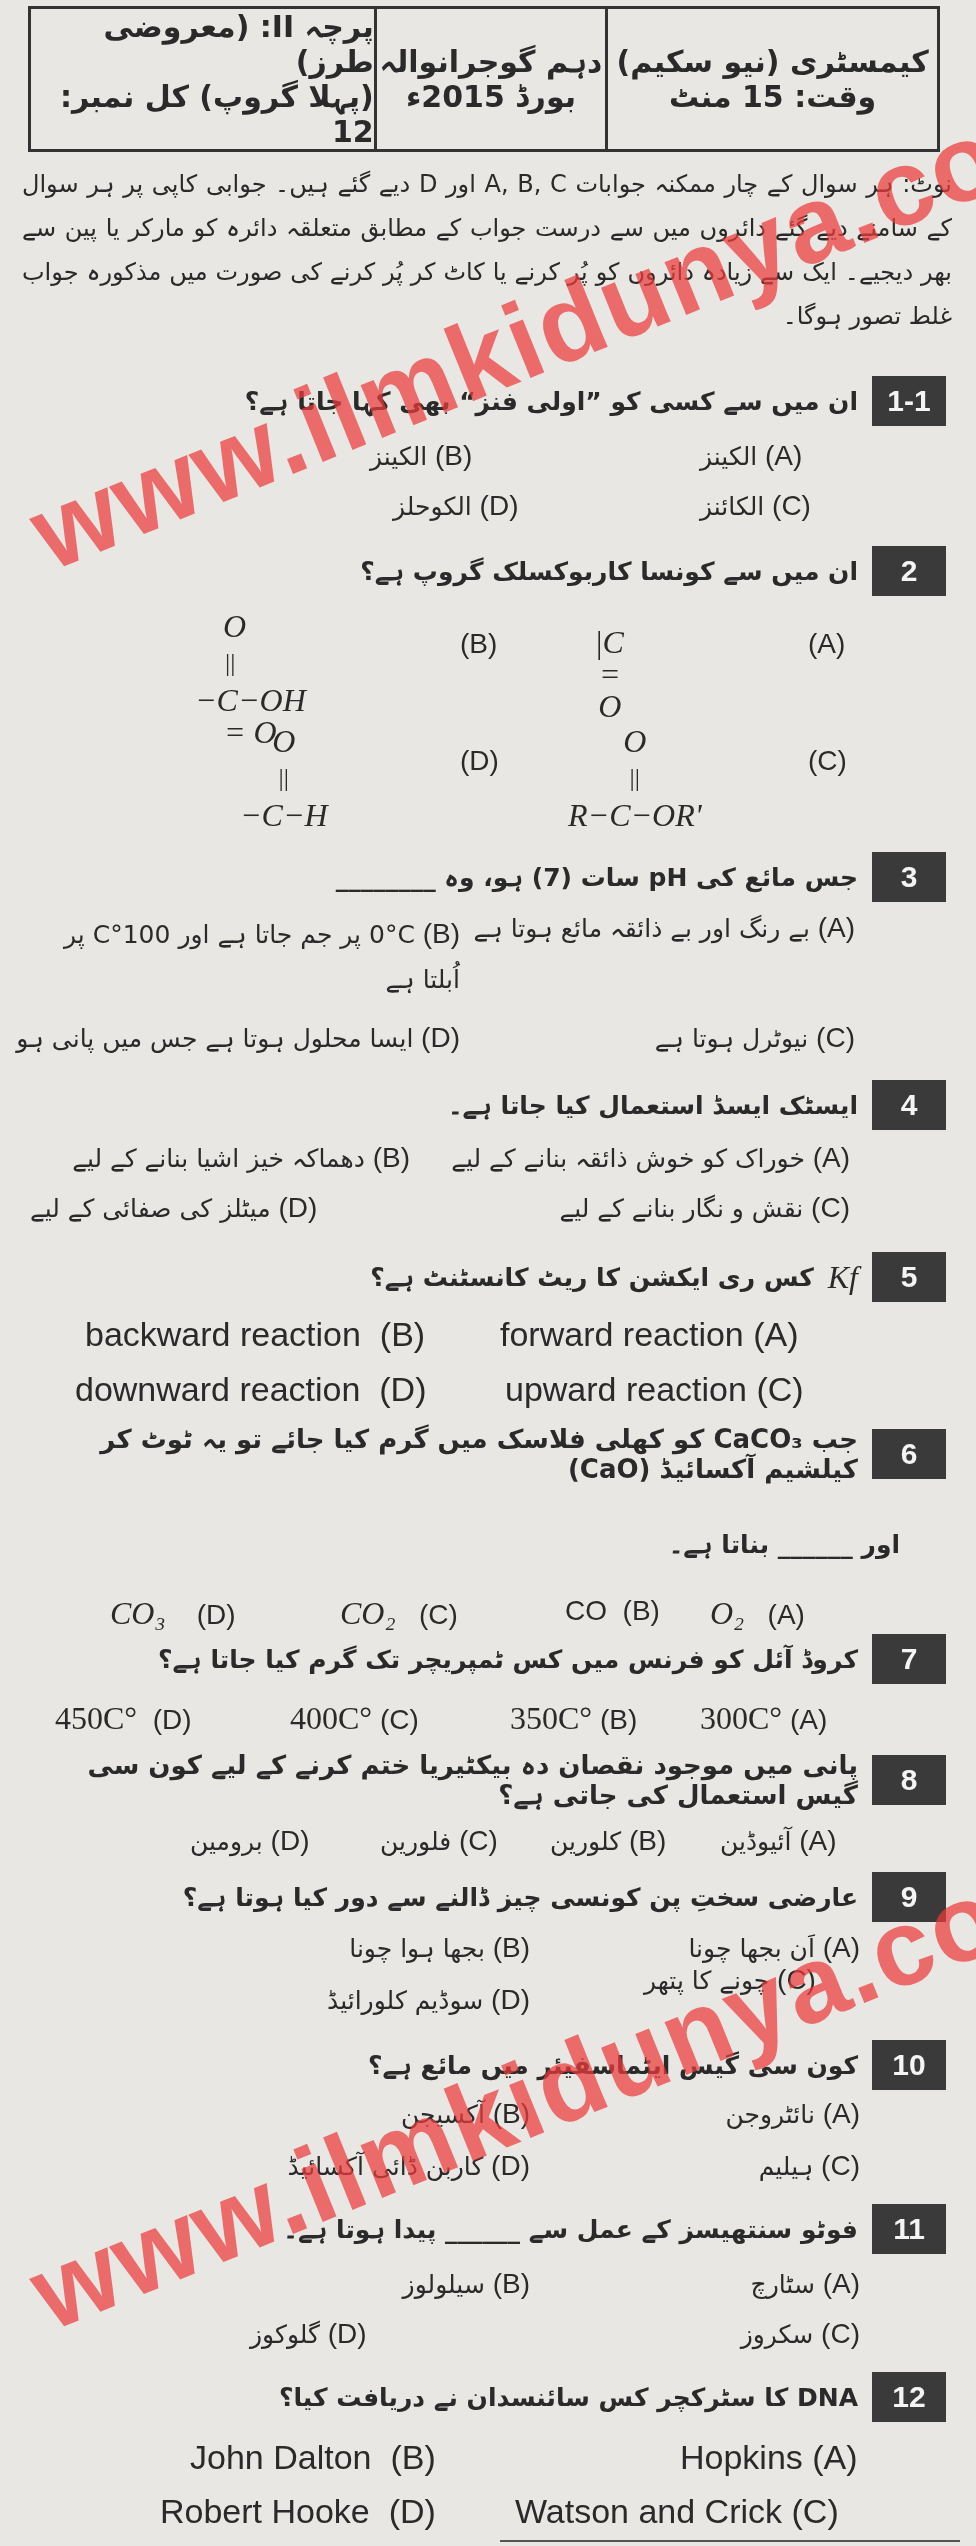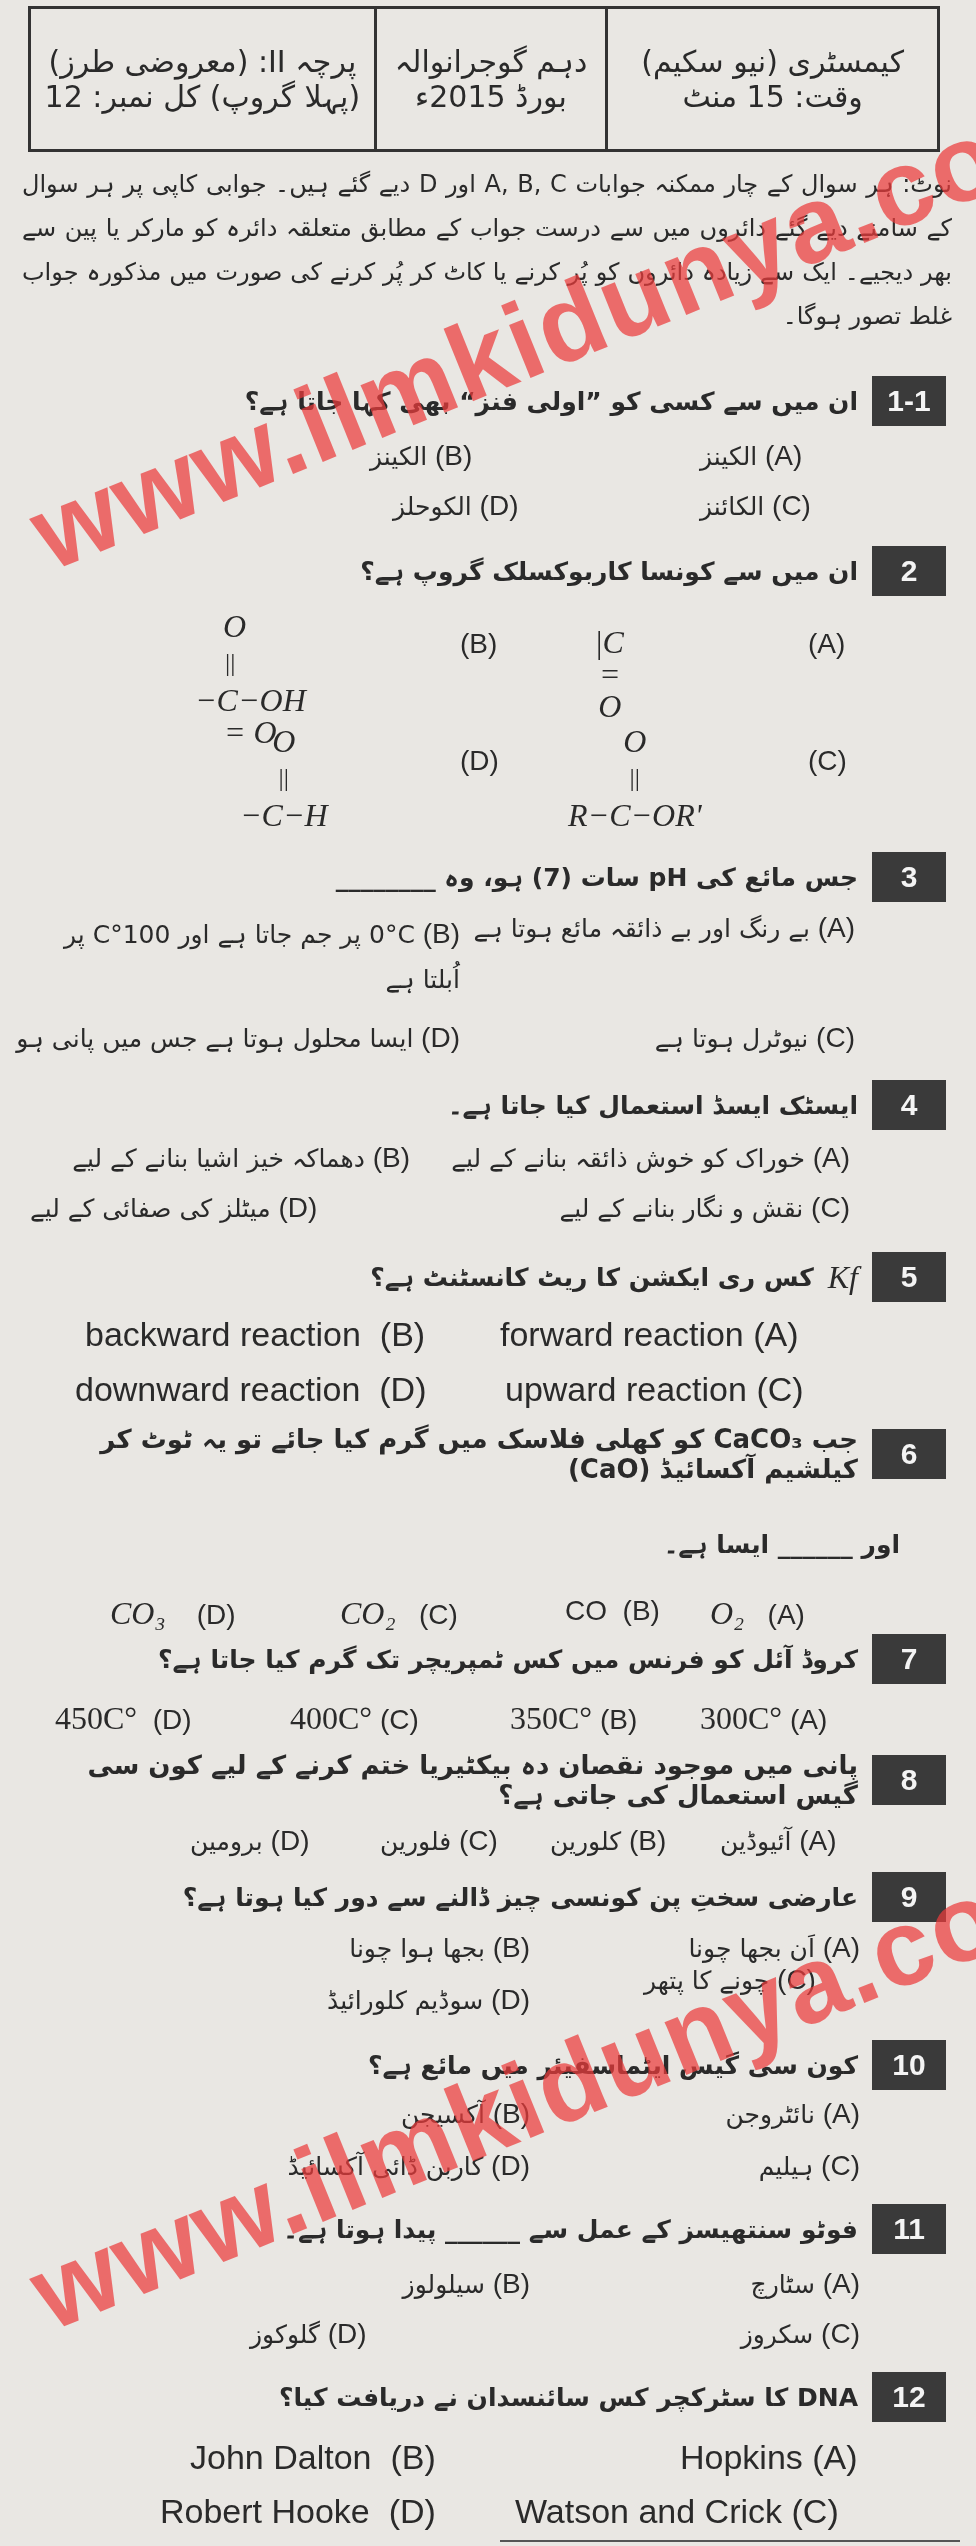--- a/index.html
+++ b/index.html
@@ -11,21 +11,21 @@
     position: relative;
   }
   .page { position: absolute; left: 0; top: 0; width: 976px; height: 2546px; }
   .header {
     position: absolute; left: 28px; top: 6px; width: 906px; height: 140px;
     border: 3px solid #333; display: flex; direction: ltr;
   }
   .hcell {
     border-left: 3px solid #333; display: flex; flex-direction: column;
     justify-content: center; align-items: center; gap: 0;
-    font-weight: normal; font-size: 30px; direction: rtl;
+    font-weight: bold; font-size: 30px; direction: rtl;
   }
   .hcell:first-child { border-left: none; }
   .h-left { width: 345px; }
   .h-mid { width: 230px; }
   .h-right { width: 331px; }
   .note {
     position: absolute; left: 22px; top: 162px; width: 930px;
     direction: rtl; text-align: justify; font-size: 24px; line-height: 44px;
   }
   .q {
@@ -144,21 +144,21 @@
     <div class="opt en" style="left:500px;top:1315px;"><span>forward reaction</span> <span>(A)</span></div>
     <div class="opt en" style="left:85px;top:1315px;"><span>backward reaction</span>&nbsp; <span>(B)</span></div>
     <div class="opt en" style="left:505px;top:1370px;"><span>upward reaction</span> <span>(C)</span></div>
     <div class="opt en" style="left:75px;top:1370px;"><span>downward reaction</span>&nbsp; <span>(D)</span></div>
   </div>
 
   <div class="q" style="top:1424px;">
     <div class="qnum">6</div>
     <div class="qtext ur" style="font-size:26px;">جب CaCO₃ کو کھلی فلاسک میں گرم کیا جائے تو یہ ٹوٹ کر کیلشیم آکسائیڈ (CaO)</div>
   </div>
-  <div class="qtext ur" style="position:absolute;left:520px;top:1530px;direction:rtl;width:380px;text-align:right;">اور ______ ایسا ہے۔</div>
+  <div class="qtext ur" style="position:absolute;left:520px;top:1530px;direction:rtl;width:380px;text-align:right;">اور ______ بناتا ہے۔</div>
   <div class="opts" style="left:0;top:0;">
     <div class="opt" style="left:710px;top:1595px;"><span class="it">O₂</span>&nbsp;&nbsp; <span>(A)</span></div>
     <div class="opt" style="left:565px;top:1595px;"><span>CO</span>&nbsp; <span>(B)</span></div>
     <div class="opt" style="left:340px;top:1595px;"><span class="it">CO₂</span>&nbsp;&nbsp; <span>(C)</span></div>
     <div class="opt" style="left:110px;top:1595px;"><span class="it">CO₃</span>&nbsp;&nbsp;&nbsp; <span>(D)</span></div>
   </div>
 
   <div class="q" style="top:1634px;">
     <div class="qnum">7</div>
     <div class="qtext ur">کروڈ آئل کو فرنس میں کس ٹمپریچر تک گرم کیا جاتا ہے؟</div>

